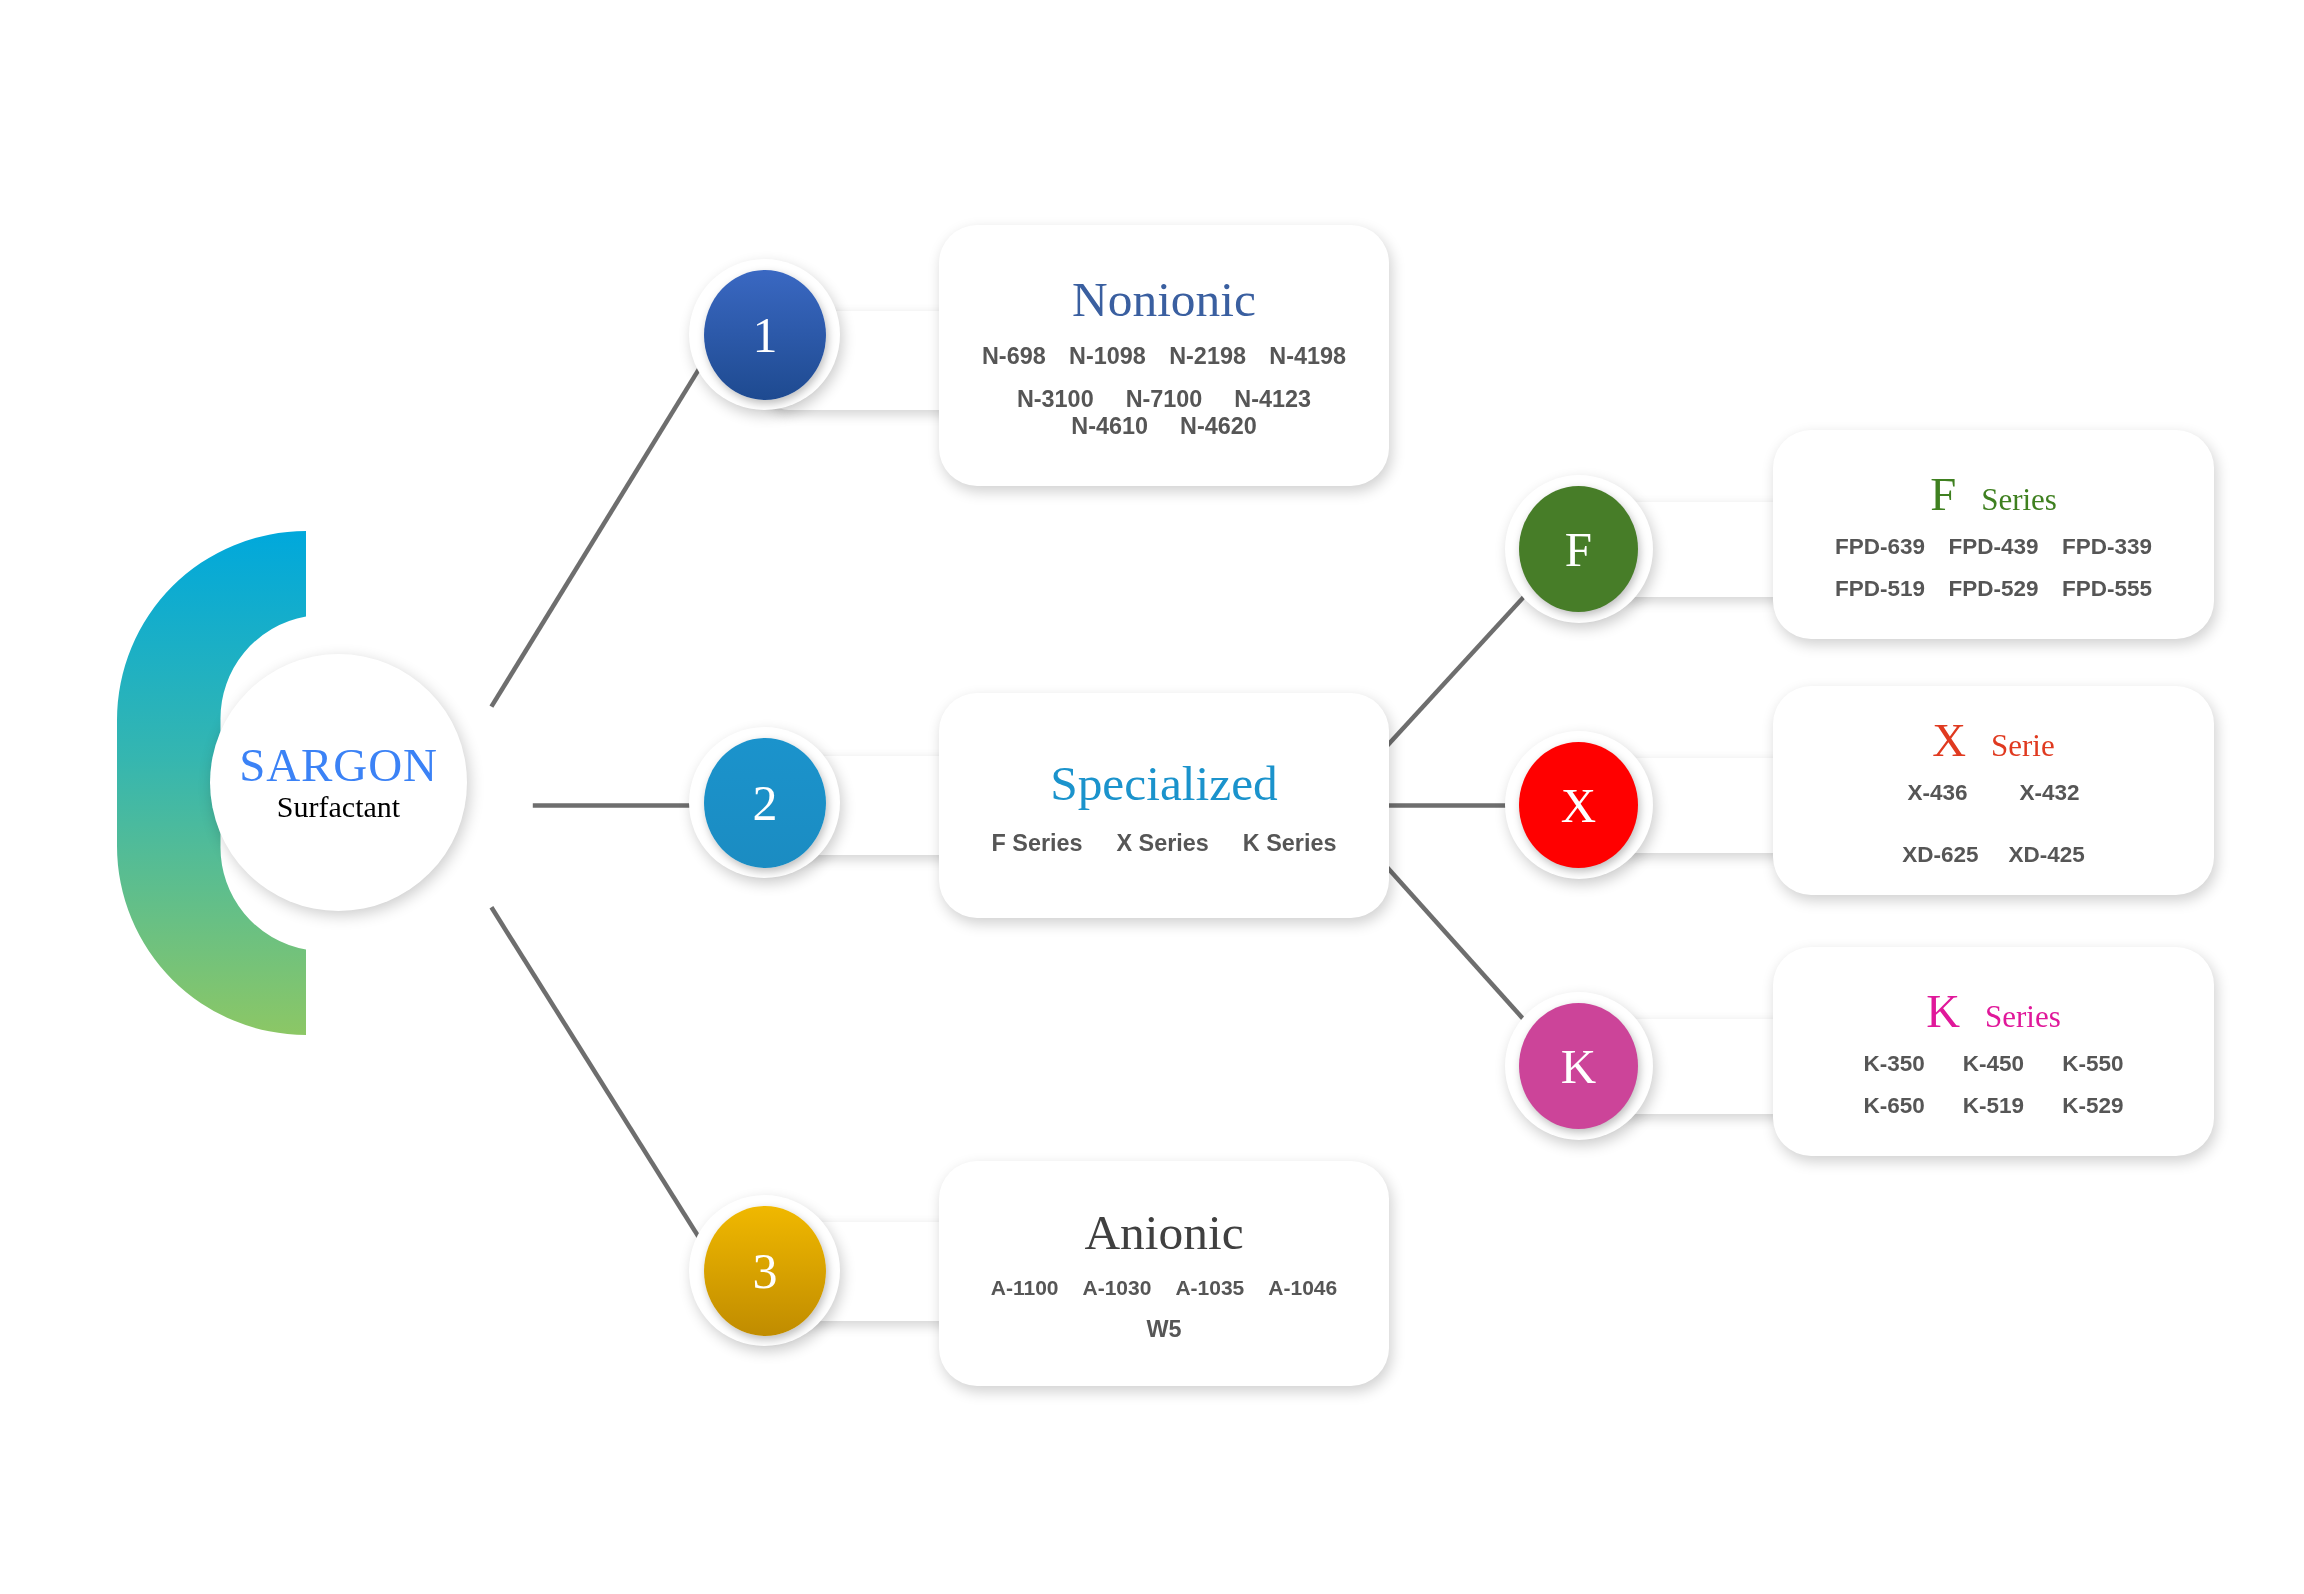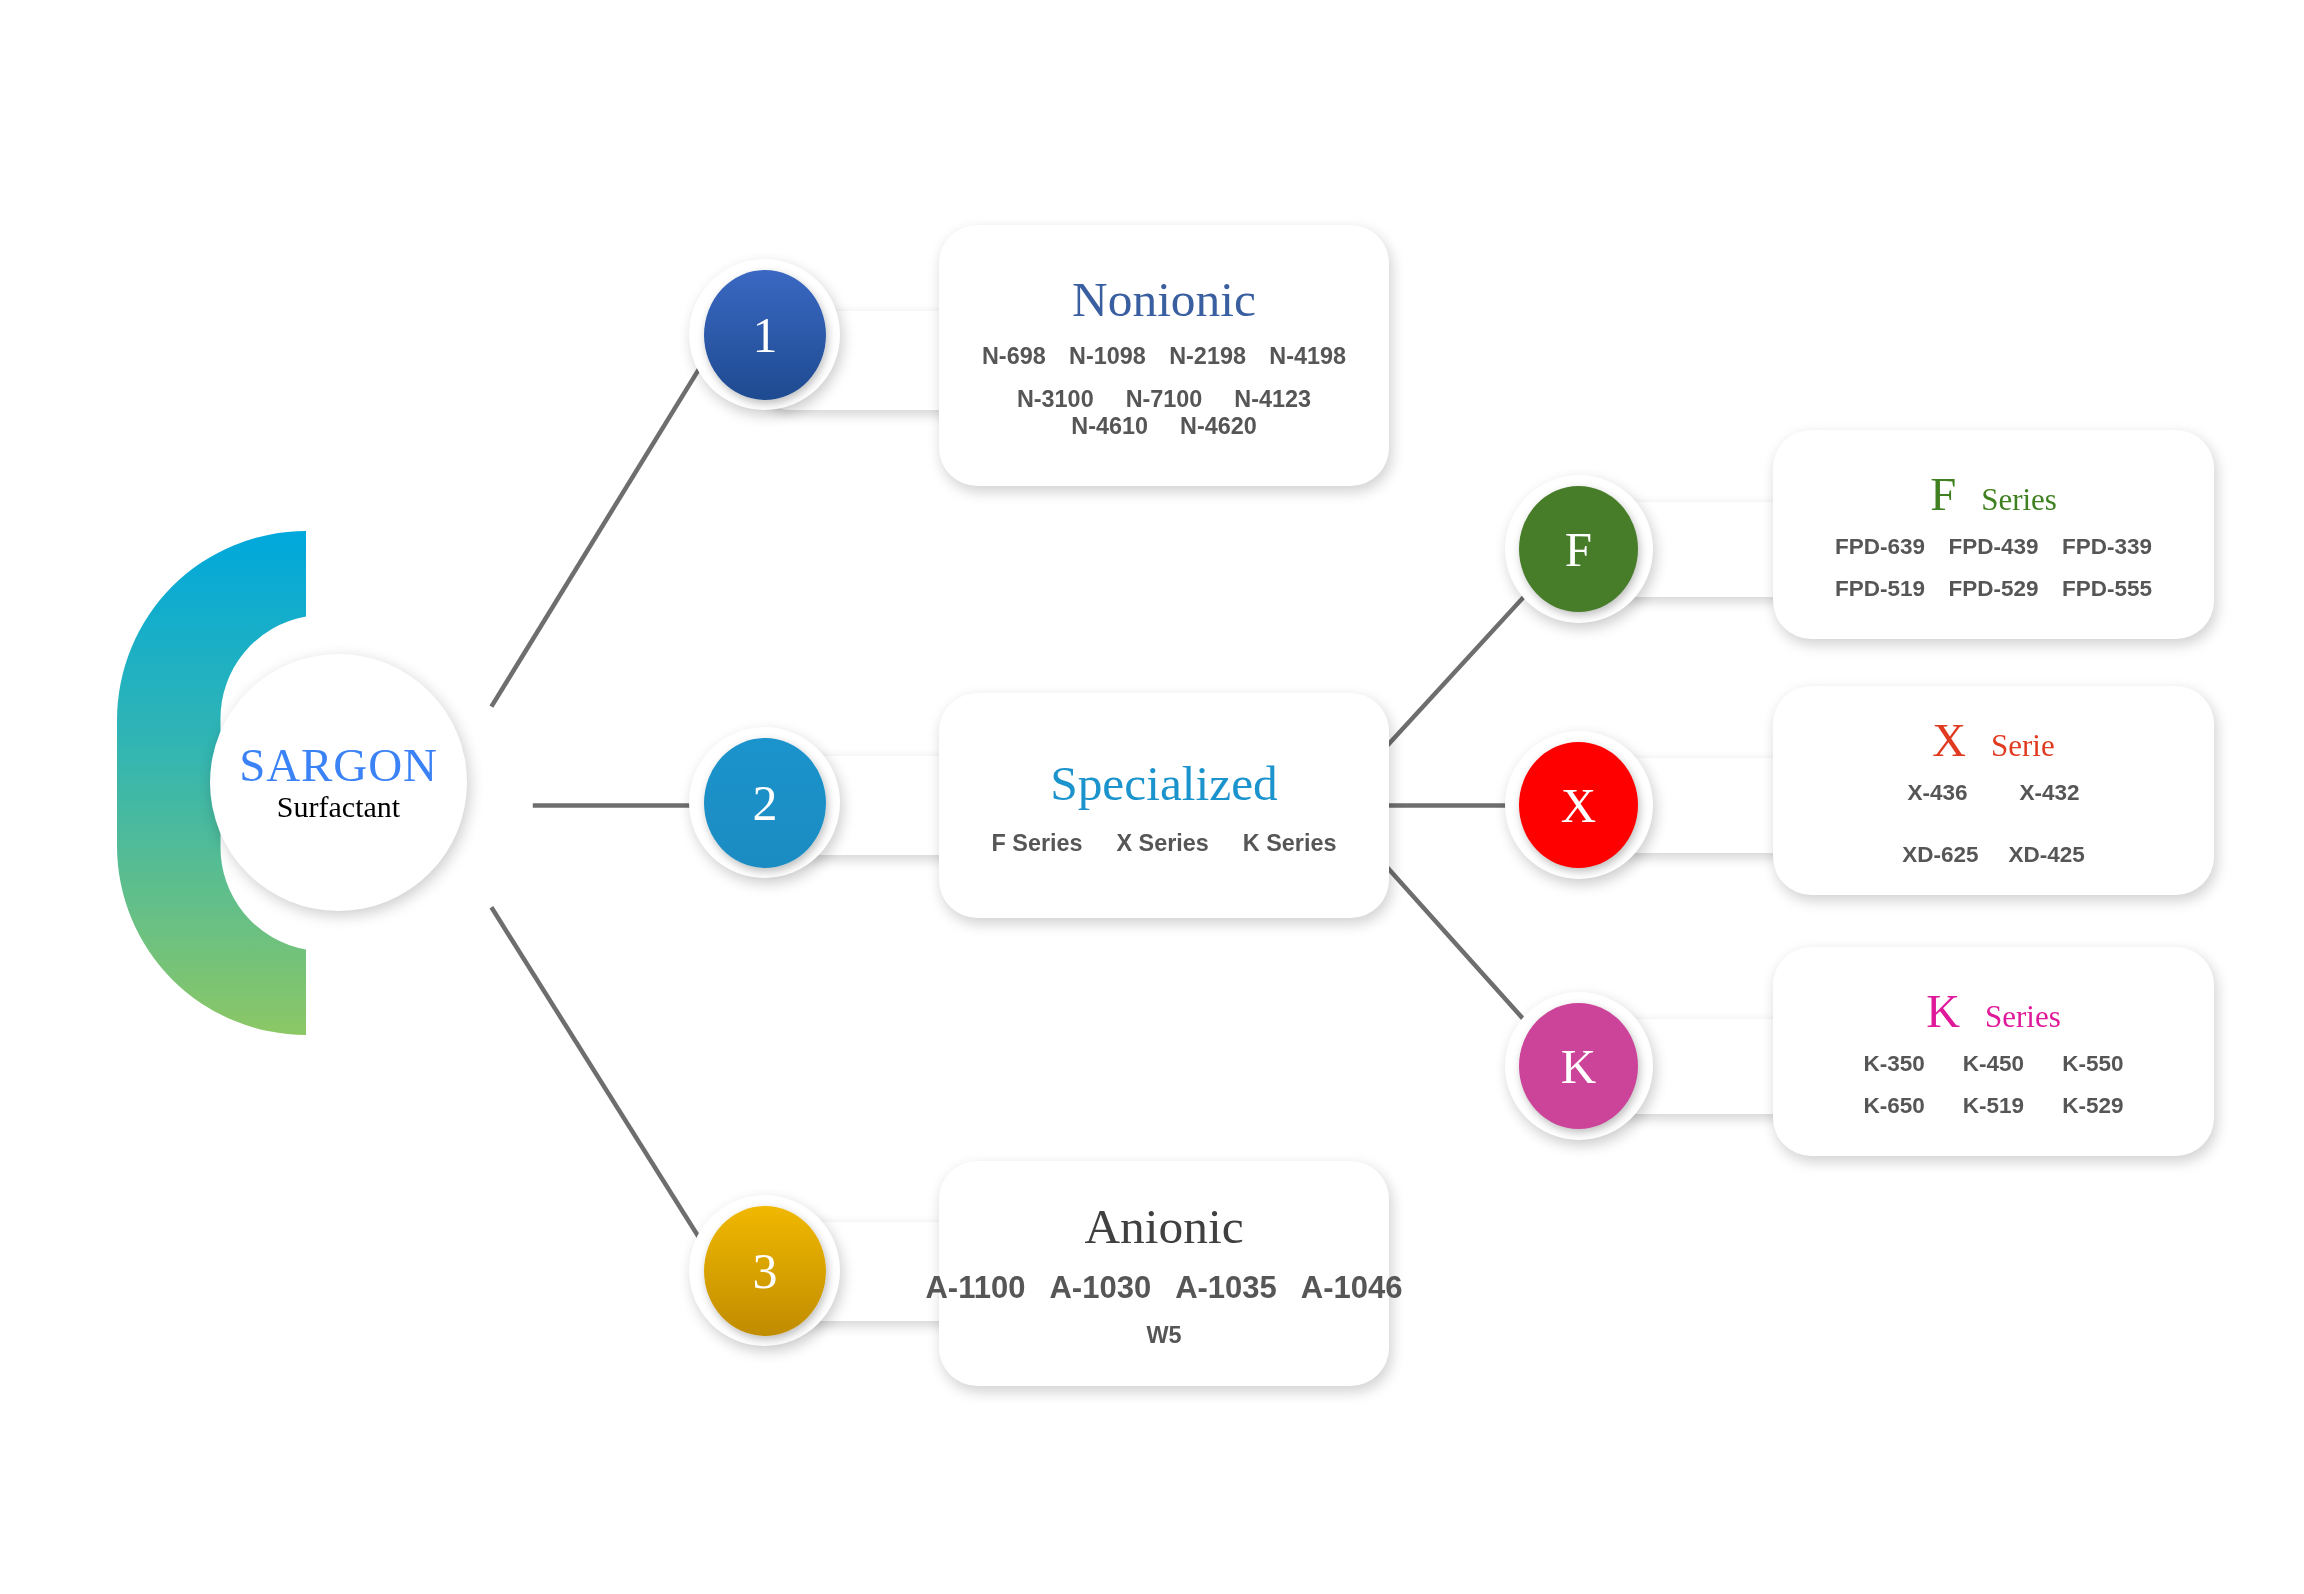--- a/index.html
+++ b/index.html
@@ -250,21 +250,21 @@
     </div>
   </div>
 
   <div class="node">
     <div class="neck" style="left:765px; top:1222px; width:252px; height:99px;"></div>
 
     <div class="card" style="left:939px; top:1161px; width:450px; height:225px; padding:9px 23.4px;">
       <div class="card-title" style="font-size:38px; color:#404040; margin-bottom:14.4px;">
         <span class="big">Anionic</span>
       </div>
-      <div class="code-row" style="font-size:31px; gap:24px; margin-bottom:16px;">
+      <div class="code-row" style="font-size:21px; gap:24px; margin-bottom:16px;">
         <span>A-1100</span>
         <span>A-1030</span>
         <span>A-1035</span>
         <span>A-1046</span>
       </div>
       <div class="code-row" style="font-size:23.4px;">
         <span>W5</span>
       </div>
     </div>
 

